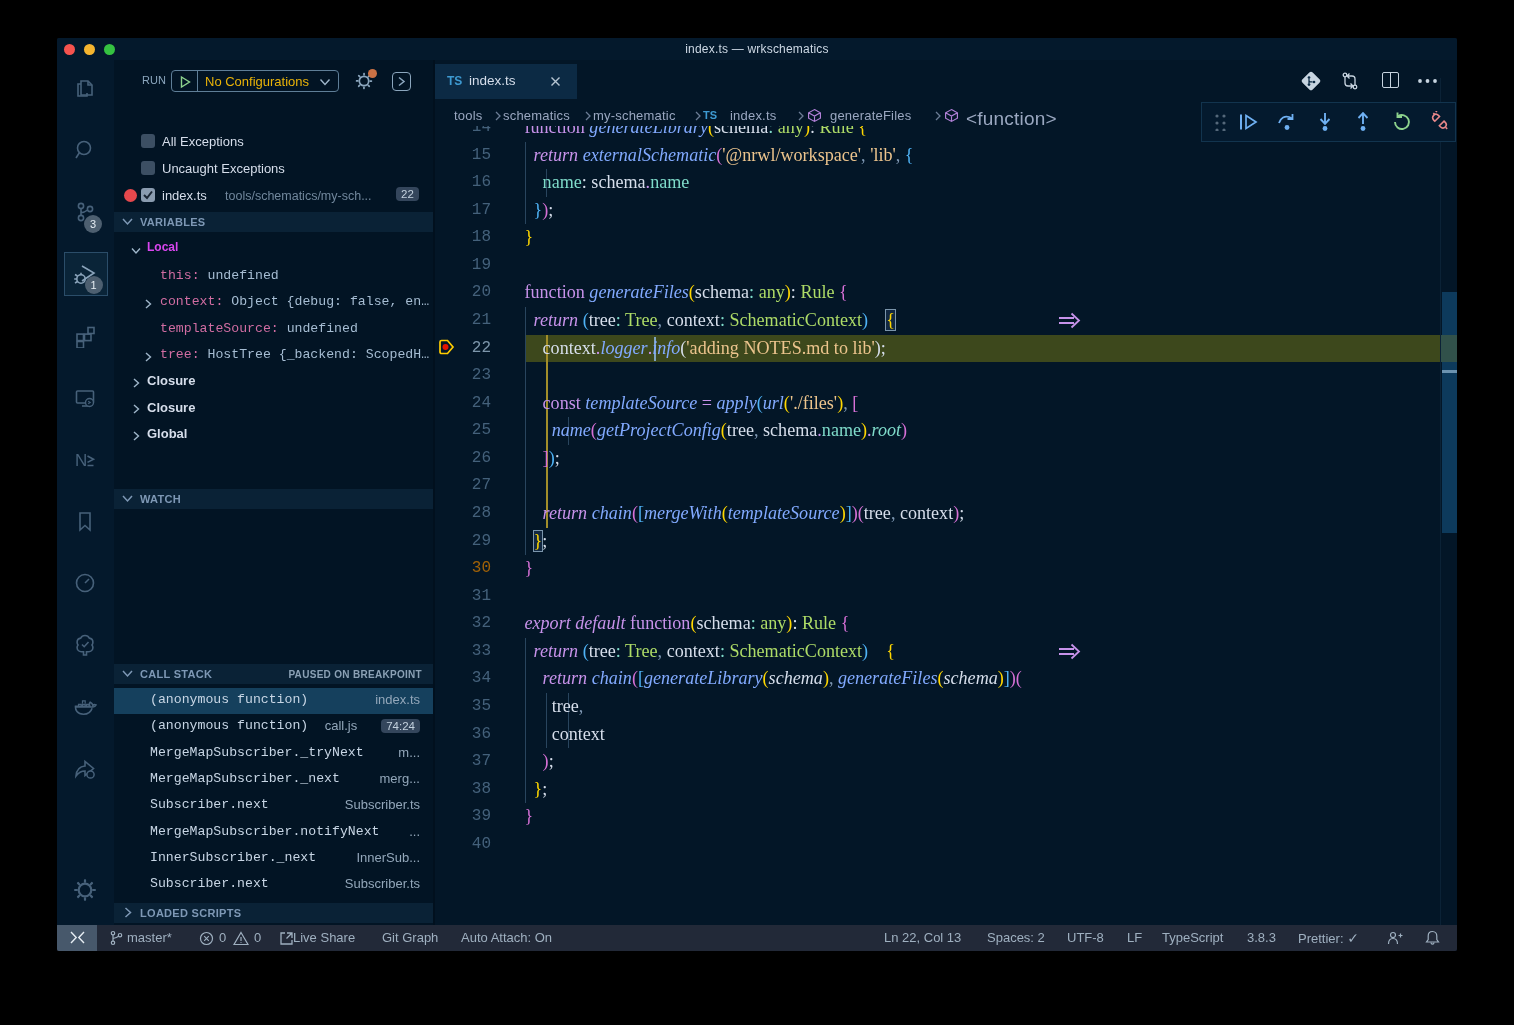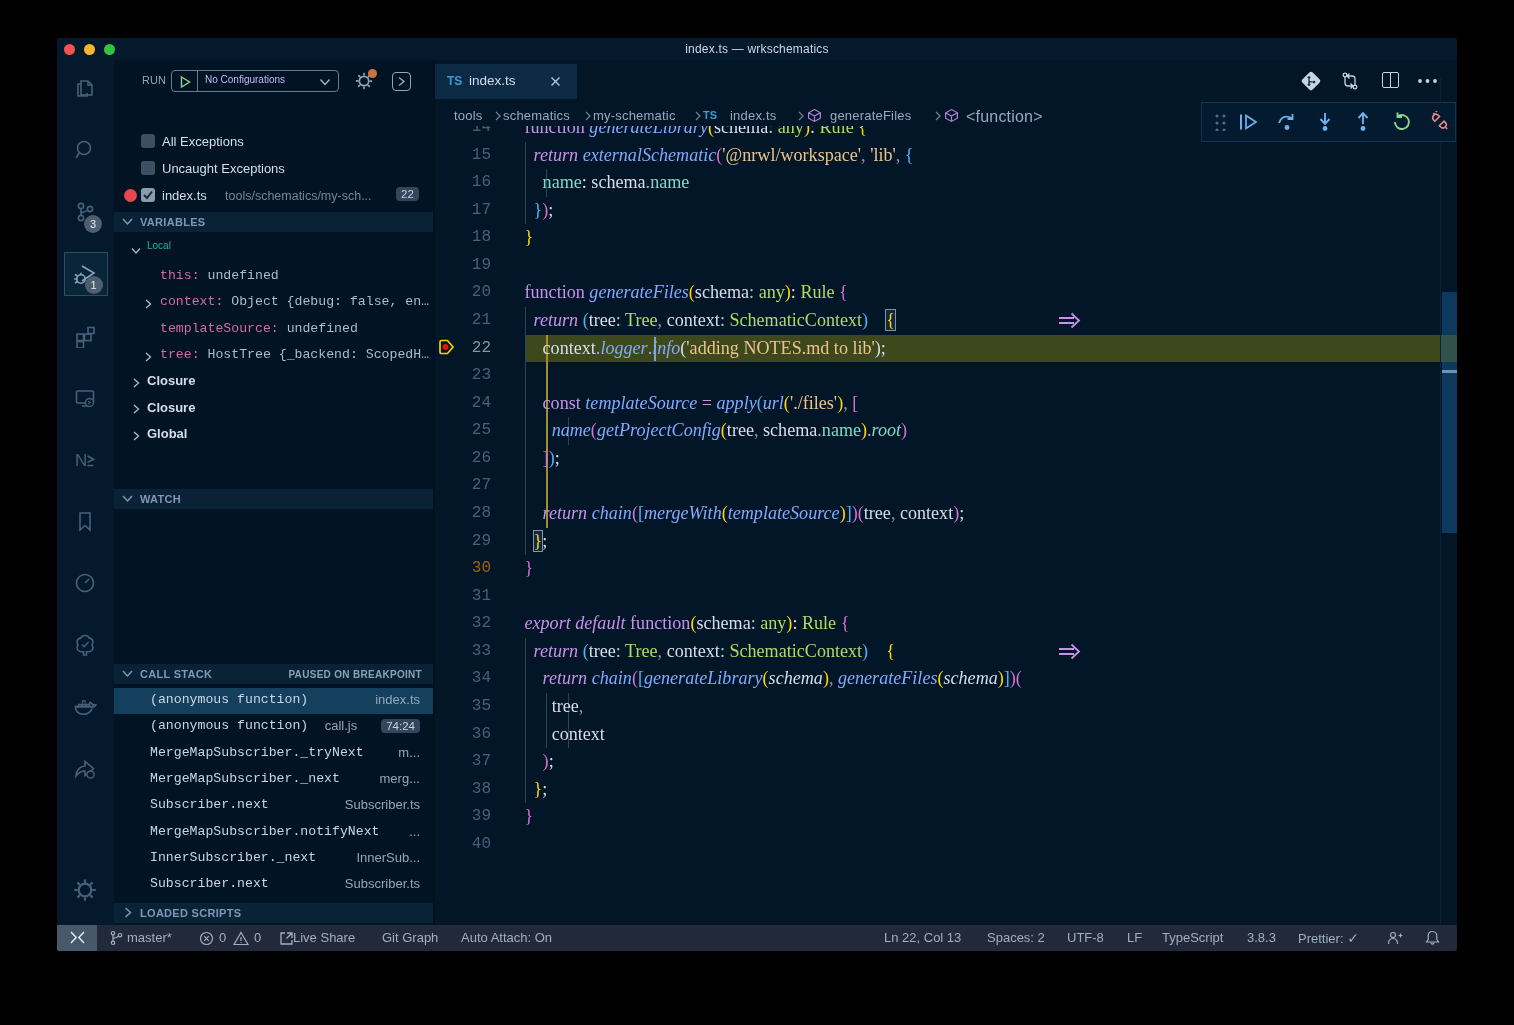--- a/index.html
+++ b/index.html
@@ -160,21 +160,21 @@
     <svg class="abs" style="left:750px;top:70px" width="15" height="15" viewBox="0 0 14 14">
       <path d="M7 1.5 L12.5 4.5 V9.5 L7 12.5 L1.5 9.5 V4.5 Z M1.5 4.5 L7 7.5 L12.5 4.5 M7 7.5 V12.5" stroke="#b180d7" stroke-width="1.1" fill="none"></path>
     </svg>
     <div class="abs" style="left:773px;top:69.5px;font-size:13px;letter-spacing:.2px;color:#9aa7c0">generateFiles</div>
     <svg class="abs" style="left:877px;top:73px" width="8" height="10" viewBox="0 0 8 10">
       <path d="M2 1 L6 5 L2 9" stroke="#6b7c95" stroke-width="1.3" fill="none"></path>
     </svg>
     <svg class="abs" style="left:887px;top:70px" width="15" height="15" viewBox="0 0 14 14">
       <path d="M7 1.5 L12.5 4.5 V9.5 L7 12.5 L1.5 9.5 V4.5 Z M1.5 4.5 L7 7.5 L12.5 4.5 M7 7.5 V12.5" stroke="#b180d7" stroke-width="1.1" fill="none"></path>
     </svg>
-    <div class="abs" style="left:909px;top:69.5px;font-size:16px;letter-spacing:.2px;color:#9aa7c0">&lt;function&gt;</div>
+    <div class="abs" style="left:909px;top:69.5px;font-size:19px;letter-spacing:.2px;color:#9aa7c0">&lt;function&gt;</div>
 <div class="abs" style="left:1144px;top:64px;width:255px;height:40px;border:1px solid #12344e;background:#041a2e;z-index:6"></div>
     <svg class="abs" style="z-index:7;left:1157px;top:75px" width="13" height="18" viewBox="0 0 13 18">
       <circle cx="3" cy="3" r="1.6" fill="#55687a"></circle>
       <circle cx="10" cy="3" r="1.6" fill="#55687a"></circle>
       <circle cx="3" cy="10" r="1.6" fill="#55687a"></circle>
       <circle cx="10" cy="10" r="1.6" fill="#55687a"></circle>
       <circle cx="3" cy="17" r="1.6" fill="#55687a"></circle>
       <circle cx="10" cy="17" r="1.6" fill="#55687a"></circle>
     </svg>
     <svg class="abs" style="z-index:7;left:1180px;top:73px" width="22" height="22" viewBox="0 0 22 22">
@@ -289,21 +289,21 @@
 <div class="abs" style="left:27px;top:155px;width:18px;height:18px;border-radius:50%;background:#4d5f70;color:#e6edf3;font-size:11px;text-align:center;line-height:18px">3</div>
 <div class="abs" style="left:27.5px;top:215.5px;width:18px;height:18px;border-radius:50%;background:#4d5f70;color:#e6edf3;font-size:11px;text-align:center;line-height:18px">1</div>
 </div>
   <div class="abs" id="sidebar">
 <div class="abs" style="left:28px;top:14px;color:#8ba6bd;font-size:11px">RUN</div>
 <div class="abs" style="left:57px;top:10px;width:168px;height:22px;border:1px solid #5f7e97;border-radius:4px">
  <svg class="abs" style="left:6px;top:4px" width="14" height="14" viewBox="0 0 14 14">
           <path d="M3.5 2 L11.5 7 L3.5 12 Z" stroke="#8dd28d" stroke-width="1.4" fill="none"></path>
         </svg>
  <div class="abs" style="left:25px;top:0px;width:1px;height:20px;background:#5f7e97"></div>
- <div class="abs" style="left:33px;top:3px;font-size:10px;color:#c4b5fd">No Configurations</div>
+ <div class="abs" style="left:33px;top:3px;font-size:13px;color:#eab308">No Configurations</div>
  <svg class="abs" style="left:147px;top:7px" width="12" height="9" viewBox="0 0 12 9">
           <path d="M1.5 1.5 L6 6.5 L10.5 1.5" stroke="#9fb6ca" stroke-width="1.4" fill="none"></path>
         </svg>
 </div>
 <svg class="abs" style="left:241px;top:12px" width="18" height="18" viewBox="0 0 18 18">
         <circle cx="9" cy="9" r="4.7" stroke="#8ba6bd" stroke-width="1.7" fill="none"></circle>
         <circle cx="9" cy="9" r="1.6" fill="#021424"></circle>
         <rect x="8.2" y="0.8" width="1.7" height="2.8" rx=".6" fill="#8ba6bd" transform="rotate(0 9 9)"></rect>
         <rect x="8.2" y="0.8" width="1.7" height="2.8" rx=".6" fill="#8ba6bd" transform="rotate(45 9 9)"></rect>
         <rect x="8.2" y="0.8" width="1.7" height="2.8" rx=".6" fill="#8ba6bd" transform="rotate(90 9 9)"></rect>
@@ -332,21 +332,21 @@
 <div class="abs badge" style="left:282px;top:126.5px">22</div>
 <div class="abs hdr" style="top:152px">
         <svg class="abs" style="left:8px;top:4px" width="11" height="11" viewBox="0 0 11 11">
           <path d="M1 3 L5.5 8 L10 3" stroke="#7e98b5" stroke-width="1.5" fill="none"></path>
         </svg>
         <span class="lbl">VARIABLES</span>
       </div>
 <svg class="abs" style="left:17px;top:186px" width="10" height="10" viewBox="0 0 10 10">
         <path d="M1 2.5 L5 7 L9 2.5" stroke="#9fb6ca" stroke-width="1.4" fill="none"></path>
       </svg>
-<div class="abs" style="left:33px;top:180px;font-size:10px;font-weight:normal;color:#14b8a6">Local</div>
+<div class="abs" style="left:33px;top:180px;font-size:12px;font-weight:bold;color:#d946ef">Local</div>
 <div class="abs mono" style="left:46px;top:208px;font-size:13.2px;white-space:pre"><span style="color:#d16da2">this:</span><span style="color:#a6bdd3"> undefined</span></div>
 <svg class="abs" style="left:29px;top:239px" width="10" height="10" viewBox="0 0 10 10">
         <path d="M3 1 L7.5 5 L3 9" stroke="#9fb6ca" stroke-width="1.4" fill="none"></path>
       </svg>
 <div class="abs mono" style="left:46px;top:234px;font-size:13.2px;white-space:pre"><span style="color:#d16da2">context:</span><span style="color:#a6bdd3"> Object {debug: false, en…</span></div>
 <div class="abs mono" style="left:46px;top:261px;font-size:13.2px;white-space:pre"><span style="color:#d16da2">templateSource:</span><span style="color:#a6bdd3"> undefined</span></div>
 <svg class="abs" style="left:29px;top:292px" width="10" height="10" viewBox="0 0 10 10">
         <path d="M3 1 L7.5 5 L3 9" stroke="#9fb6ca" stroke-width="1.4" fill="none"></path>
       </svg>
 <div class="abs mono" style="left:46px;top:287px;font-size:13.2px;white-space:pre"><span style="color:#d16da2">tree:</span><span style="color:#a6bdd3"> HostTree {_backend: ScopedH…</span></div>

